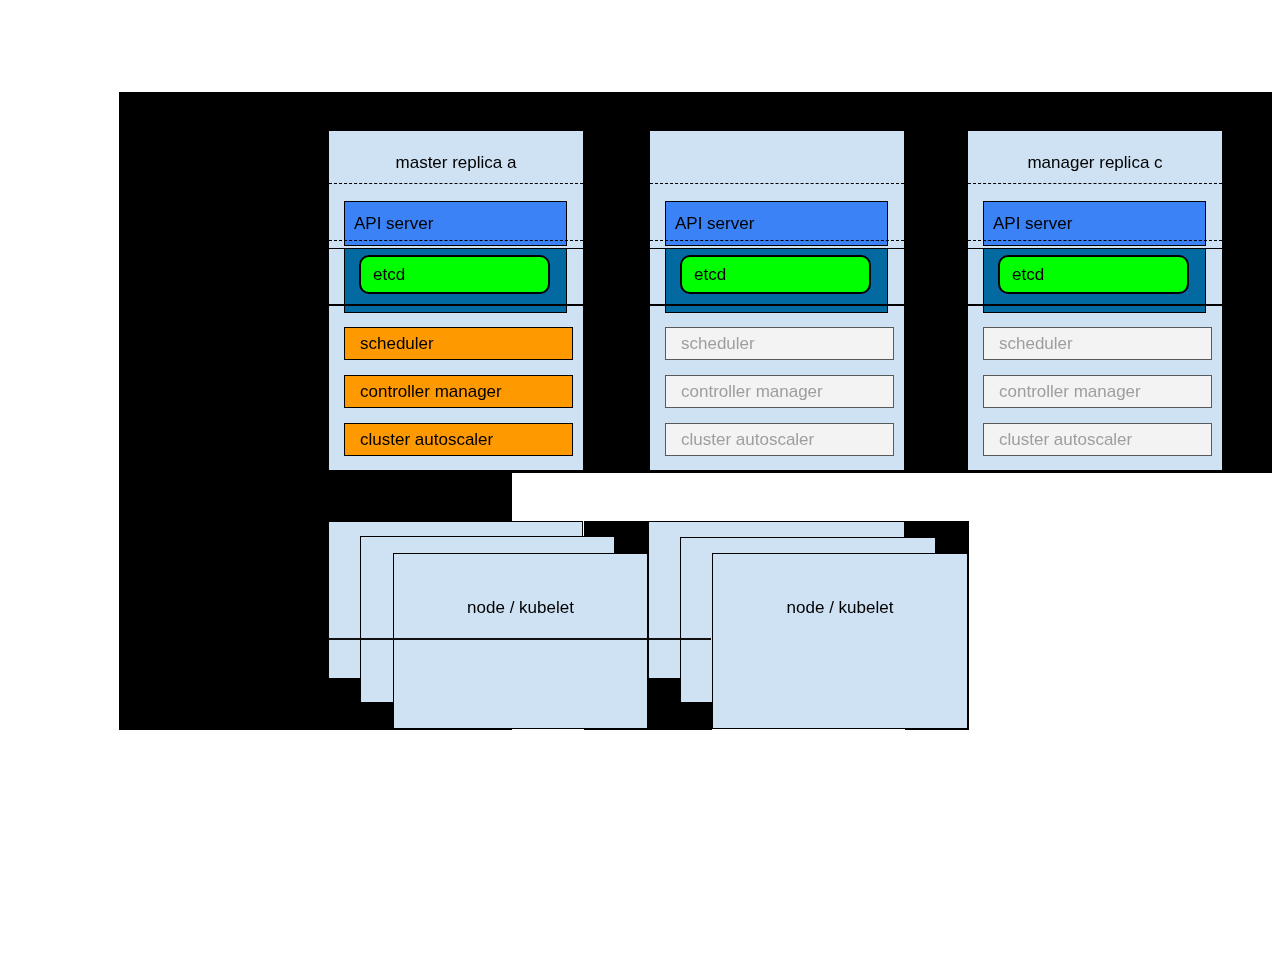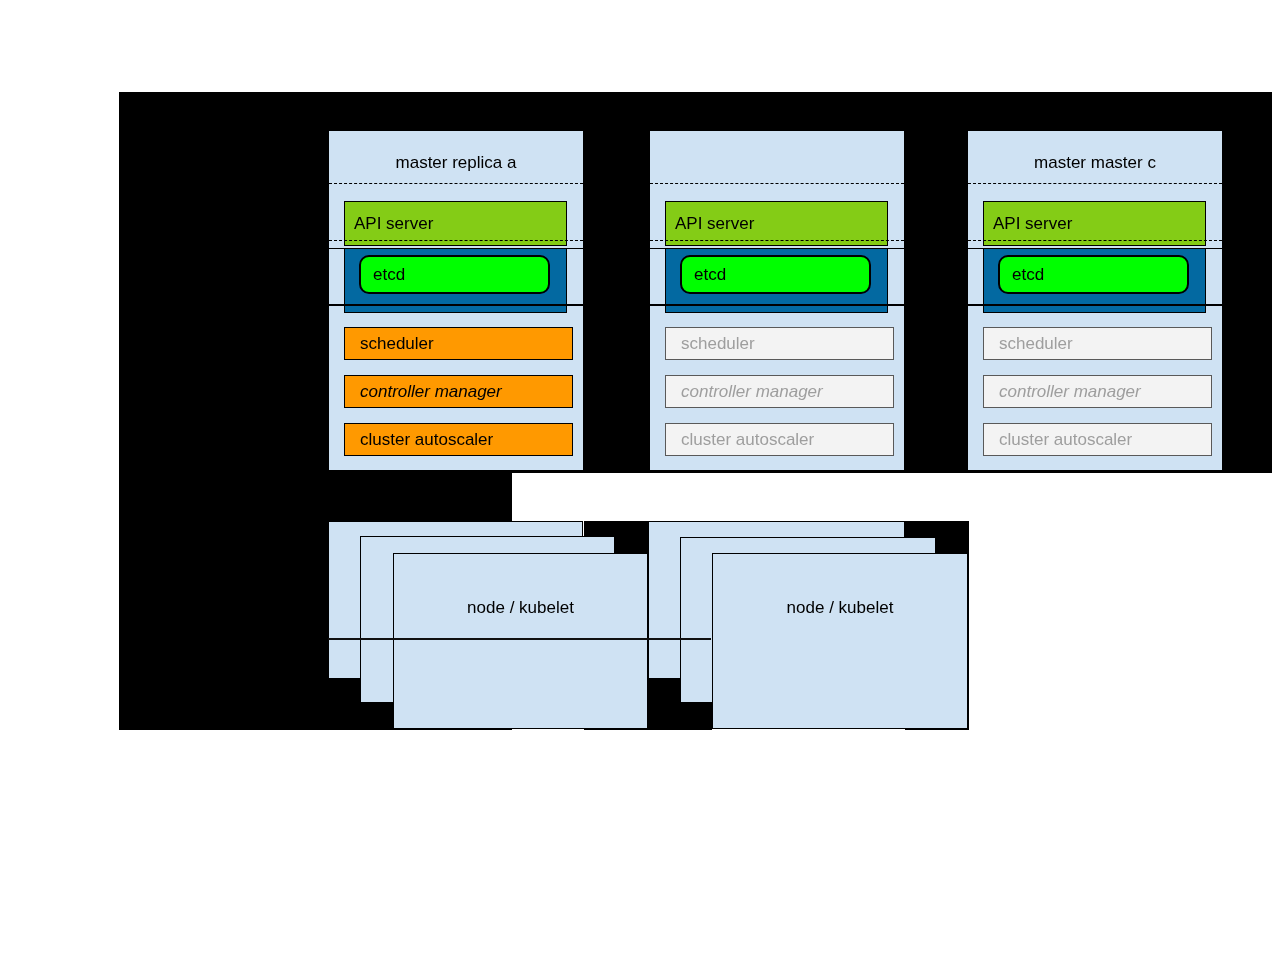--- a/index.html
+++ b/index.html
@@ -32,39 +32,39 @@
     font-size:17px;
   }
   .hline { position:absolute; left:0; right:0; height:0; }
   .dash-a  { top:52px;  border-top:1px dashed #000; }
   .dash-b  { top:109px; border-top:1px dashed #000; }
   .solid-c { top:117px; border-top:1px solid #000; }
   .solid-d { top:173px; border-top:2px solid #000; }
 
   .apiserver {
     position:absolute; left:15px; top:70px; width:212px; height:43px;
-    background:#84cc16; border:1px solid #000;
+    background:#3b82f6; border:1px solid #000;
     display:flex; align-items:center; padding-left:9px; font-size:17px;
   }
   .etcd-wrap {
     position:absolute; left:15px; top:117px; width:221px; height:63px;
     background:#0369a1; border:1px solid #000;
   }
   .etcd {
     position:absolute; left:14px; top:6px; width:175px; height:35px;
     background:#00ff00; border:2px solid #000; border-radius:10px;
     display:flex; align-items:center; padding-left:12px; font-size:17px;
   }
   .comp {
     position:absolute; left:15px; width:212px; height:31px;
     background:#ff9900; border:1px solid #000;
     display:flex; align-items:center; padding-left:15px; font-size:17px;
   }
   .comp-1 { top:196px; }
-  .comp-2 { top:244px;font-style:italic; }
+  .comp-2 { top:244px; }
   .comp-3 { top:292px; }
   .comp.inactive {
     background:#f3f3f3; border:1px solid #595959; color:#9e9e9e;
   }
 
   
   .node {
     position:absolute; background:#cfe2f3; border:1px solid #000;
   }
   #g1-back  { left:328px; top:521px; width:253px; height:156px; }
@@ -116,21 +116,21 @@
     <div class="comp comp-1 inactive">scheduler</div>
     <div class="comp comp-2 inactive">controller manager</div>
     <div class="comp comp-3 inactive">cluster autoscaler</div>
     <div class="hline dash-a"></div>
     <div class="hline dash-b"></div>
     <div class="hline solid-c"></div>
     <div class="hline solid-d"></div>
   </div>
 
   <div class="master" id="master-c">
-    <div class="title">master master c</div>
+    <div class="title">manager replica c</div>
     <div class="apiserver">API server</div>
     <div class="etcd-wrap">
       <div class="etcd">etcd</div>
     </div>
     <div class="comp comp-1 inactive">scheduler</div>
     <div class="comp comp-2 inactive">controller manager</div>
     <div class="comp comp-3 inactive">cluster autoscaler</div>
     <div class="hline dash-a"></div>
     <div class="hline dash-b"></div>
     <div class="hline solid-c"></div>

